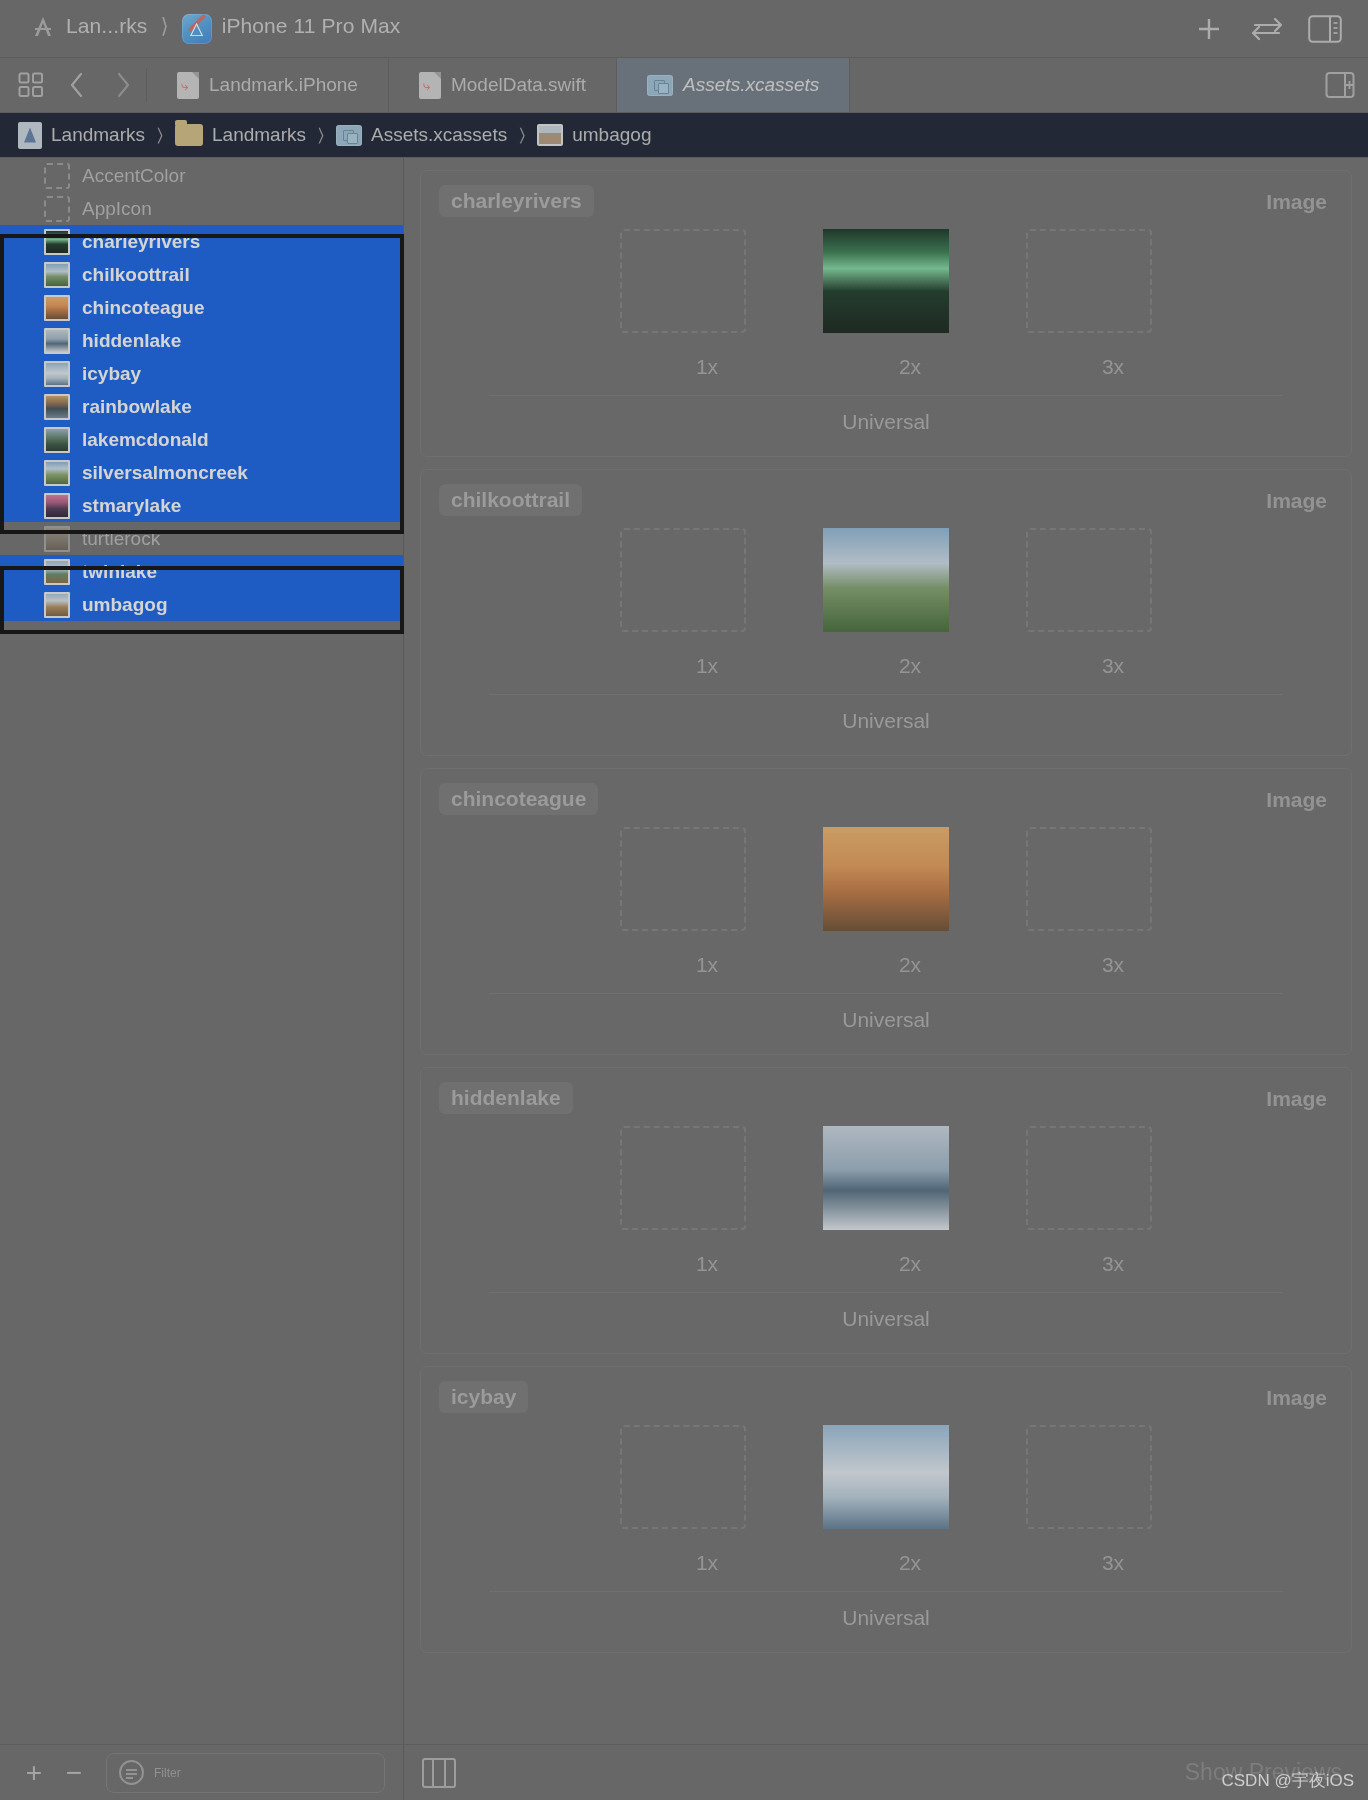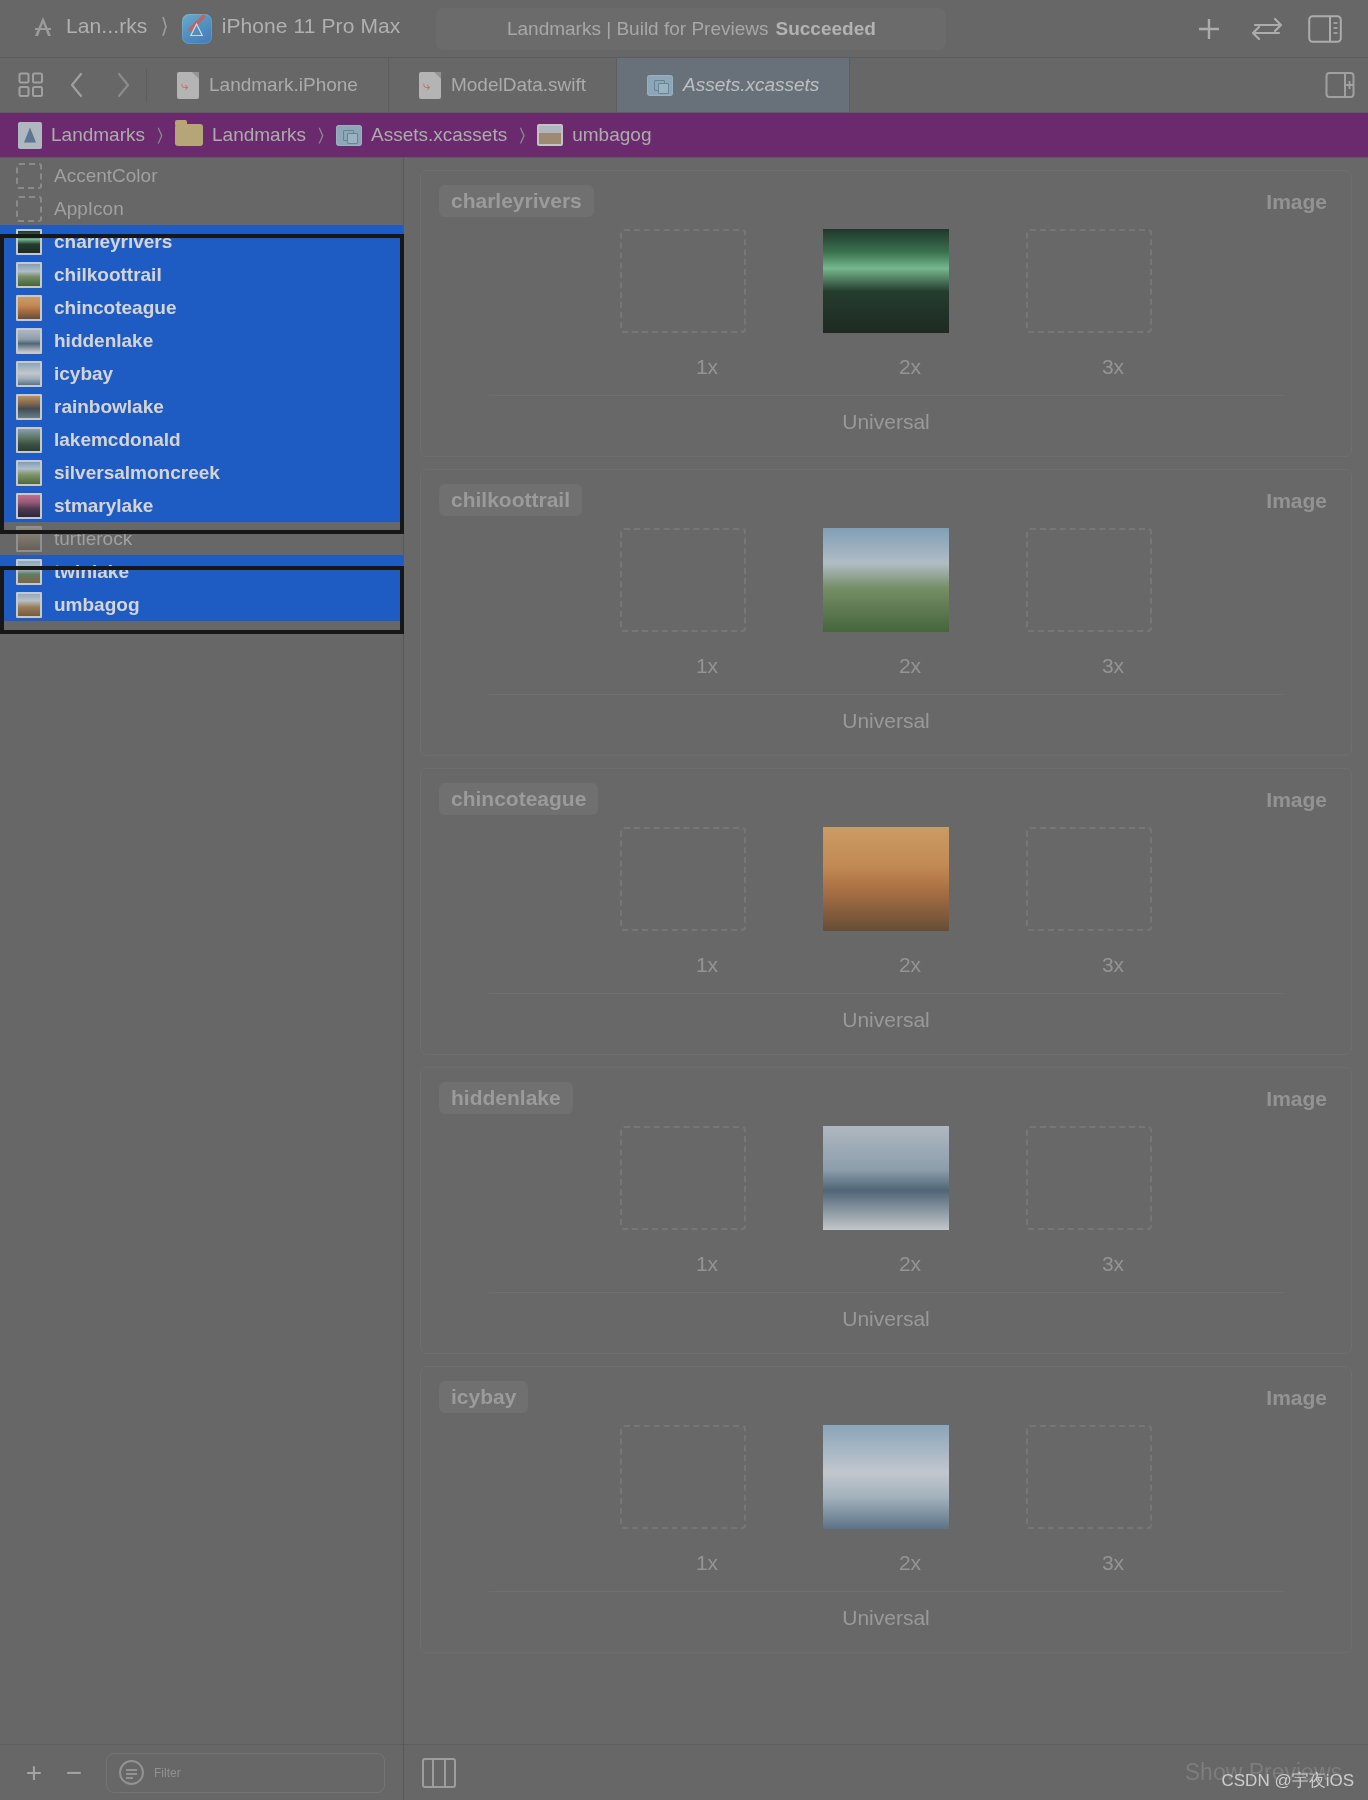--- a/index.html
+++ b/index.html
@@ -108,21 +108,21 @@
   .xc-ic::after {
     content:""; position:absolute; left:11px; top:8px; width:9px; height:9px;
     border:1.5px solid #6d94ad; background:#b3d2e5; border-radius:1px;
   }
   .tab-add { width: 56px; display:flex; align-items:center; justify-content:center; color:#b9b9b9; }
 
   
   .breadcrumb {
     height: 45px; flex: 0 0 45px;
     display: flex; align-items: center; gap: 3px;
-    padding-left: 14px; background: #701a75;
+    padding-left: 14px; background: #0f172a;
     border-bottom: 1px solid #5e5e5e;
   }
   .crumb { display: flex; align-items: center; gap: 9px; padding: 0 4px; }
   .crumb span.txt { font-size: 19px; color: #c9c9c9; white-space: nowrap; }
   .crumb-sep { color: #9d9d9d; font-size: 18px; padding: 0 5px; }
   .ic-proj {
     width: 24px; height: 27px; background: #cfd9e3; border-radius: 2px; position: relative;
   }
   .ic-proj::after {
     content:"";position:absolute;left:6px;top:6px;width:12px;height:15px;
@@ -147,21 +147,21 @@
 
   
   .sidebar {
     width: 404px; flex: 0 0 404px;
     background: #6c6c6c; display: flex; flex-direction: column;
     border-right: 1px solid #5a5a5a; position: relative;
   }
   .asset-list { flex: 1 1 auto; overflow: hidden; padding-top: 1px; }
   .asset-row {
     height: 33px; display: flex; align-items: center; gap: 12px;
-    padding-left: 16px; font-size: 19px; color: #b9b9b9;
+    padding-left: 44px; font-size: 19px; color: #b9b9b9;
   }
   .asset-row.sel { background: #0a5ee8; color: #ffffff; font-weight: bold; }
   .asset-row.sel .label { color: #fff; }
   .asset-row .label { white-space: nowrap; }
   .dashed-sq {
     width: 26px; height: 26px; flex: 0 0 26px;
     border: 2px dashed #9d9d9d; border-radius: 3px;
   }
   .thumb {
     width: 26px; height: 26px; flex: 0 0 26px; border: 2px solid #efefef;
@@ -268,24 +268,20 @@
       </span>
       <span class="scheme-label">Lan...rks</span>
       <span class="chev">⟩</span>
       <span class="dest-icon">
         <span class="hammer"></span>
           <span class="swift-a">△</span>
       </span>
       <span class="scheme-label">iPhone 11 Pro Max</span>
     </div>
 
-    <div class="status-bar">
-      <span>Landmarks | Build for Previews</span>
-      <span class="b">Succeeded</span>
-    </div>
 
     <div class="tb-spacer"></div>
 
     <div class="tb-btn">
       <svg width="30" height="30" viewBox="0 0 30 30">
           <path d="M15 5 V25 M5 15 H25" stroke="#c9c9c9" stroke-width="2.4" fill="none"></path>
         </svg>
     </div>
     <div class="tb-btn">
       <svg width="36" height="28" viewBox="0 0 36 28">

